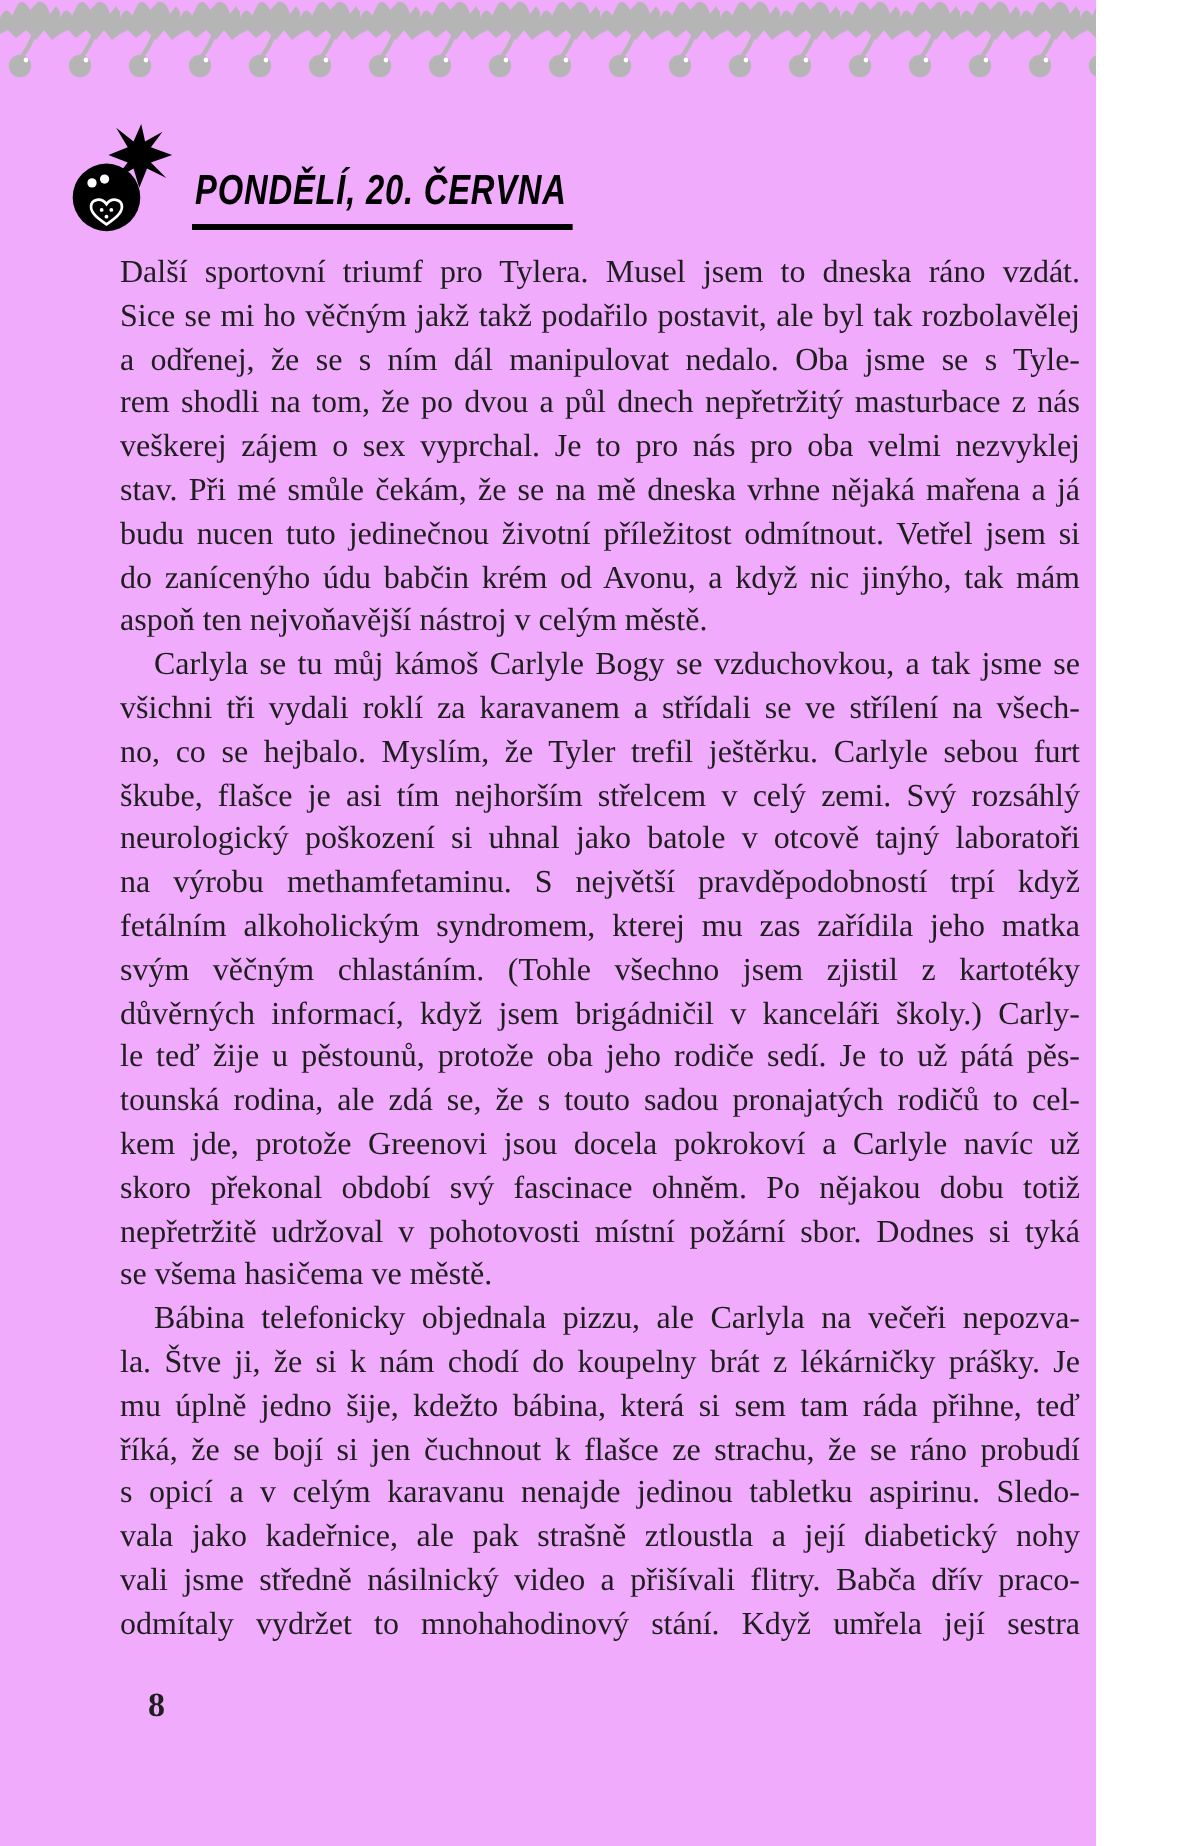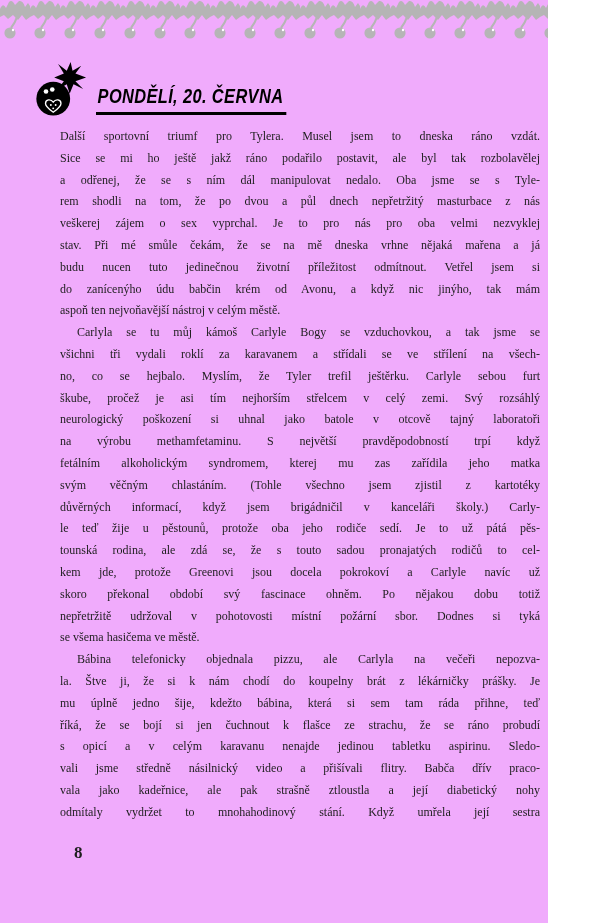--- a/index.html
+++ b/index.html
@@ -42,21 +42,21 @@
     border-bottom: 3px solid #000000;
     transform: scaleX(0.78);
     transform-origin: left bottom;
     white-space: nowrap;
   }
   .body-text {
     position: absolute;
     top: 126px;
     left: 60px;
     width: 480px;
-    font-size: 12px;
+    font-size: 16px;
     line-height: 21.8px;
     color: #1e1e1e;
   }
   .para { margin: 0; }
   .line {
     height: 21.8px;
     overflow: hidden;
     white-space: normal;
     text-align: justify;
     text-align-last: justify;
@@ -112,53 +112,53 @@
         <circle cx="25.5" cy="44.5" r="1" fill="#ffffff"></circle>
         <circle cx="23" cy="48" r="1" fill="#ffffff"></circle>
       </svg>
     </span>
     <h1 class="chapter-title">PONDĚLÍ, 20. ČERVNA</h1>
   </div>
 
   <div class="body-text">
       <div class="para">
         <div class="line">Další sportovní triumf pro Tylera. Musel jsem to dneska ráno vzdát.</div>
-        <div class="line">Sice se mi ho ještě jakž ráno podařilo postavit, ale byl tak rozbolavělej</div>
+        <div class="line">Sice se mi ho věčným jakž takž podařilo postavit, ale byl tak rozbolavělej</div>
         <div class="line">a odřenej, že se s ním dál manipulovat nedalo. Oba jsme se s Tyle-</div>
         <div class="line">rem shodli na tom, že po dvou a půl dnech nepřetržitý masturbace z nás</div>
         <div class="line">veškerej zájem o sex vyprchal. Je to pro nás pro oba velmi nezvyklej</div>
         <div class="line">stav. Při mé smůle čekám, že se na mě dneska vrhne nějaká mařena a já</div>
         <div class="line">budu nucen tuto jedinečnou životní příležitost odmítnout. Vetřel jsem si</div>
         <div class="line">do zanícenýho údu babčin krém od Avonu, a když nic jinýho, tak mám</div>
         <div class="line last">aspoň ten nejvoňavější nástroj v celým městě.</div>
       </div>
       <div class="para indent">
         <div class="line">Carlyla se tu můj kámoš Carlyle Bogy se vzduchovkou, a tak jsme se</div>
         <div class="line">všichni tři vydali roklí za karavanem a střídali se ve střílení na všech-</div>
         <div class="line">no, co se hejbalo. Myslím, že Tyler trefil ještěrku. Carlyle sebou furt</div>
-        <div class="line">škube, pročež je asi tím nejhorším střelcem v celý zemi. Svý rozsáhlý</div>
+        <div class="line">škube, flašce je asi tím nejhorším střelcem v celý zemi. Svý rozsáhlý</div>
         <div class="line">neurologický poškození si uhnal jako batole v otcově tajný laboratoři</div>
         <div class="line">na výrobu methamfetaminu. S největší pravděpodobností trpí když</div>
         <div class="line">fetálním alkoholickým syndromem, kterej mu zas zařídila jeho matka</div>
         <div class="line">svým věčným chlastáním. (Tohle všechno jsem zjistil z kartotéky</div>
         <div class="line">důvěrných informací, když jsem brigádničil v kanceláři školy.) Carly-</div>
         <div class="line">le teď žije u pěstounů, protože oba jeho rodiče sedí. Je to už pátá pěs-</div>
         <div class="line">tounská rodina, ale zdá se, že s touto sadou pronajatých rodičů to cel-</div>
         <div class="line">kem jde, protože Greenovi jsou docela pokrokoví a Carlyle navíc už</div>
         <div class="line">skoro překonal období svý fascinace ohněm. Po nějakou dobu totiž</div>
         <div class="line">nepřetržitě udržoval v pohotovosti místní požární sbor. Dodnes si tyká</div>
         <div class="line last">se všema hasičema ve městě.</div>
       </div>
       <div class="para indent">
         <div class="line">Bábina telefonicky objednala pizzu, ale Carlyla na večeři nepozva-</div>
         <div class="line">la. Štve ji, že si k nám chodí do koupelny brát z lékárničky prášky. Je</div>
         <div class="line">mu úplně jedno šije, kdežto bábina, která si sem tam ráda přihne, teď</div>
         <div class="line">říká, že se bojí si jen čuchnout k flašce ze strachu, že se ráno probudí</div>
         <div class="line">s opicí a v celým karavanu nenajde jedinou tabletku aspirinu. Sledo-</div>
+        <div class="line">vala jako kadeřnice, ale pak strašně ztloustla a její diabetický nohy</div>
         <div class="line">vali jsme středně násilnický video a přišívali flitry. Babča dřív praco-</div>
-        <div class="line">vala jako kadeřnice, ale pak strašně ztloustla a její diabetický nohy</div>
         <div class="line">odmítaly vydržet to mnohahodinový stání. Když umřela její sestra</div>
       </div>
     </div>
 
   <div class="page-number">8</div>
 
 </div>
 
 </body></html>

